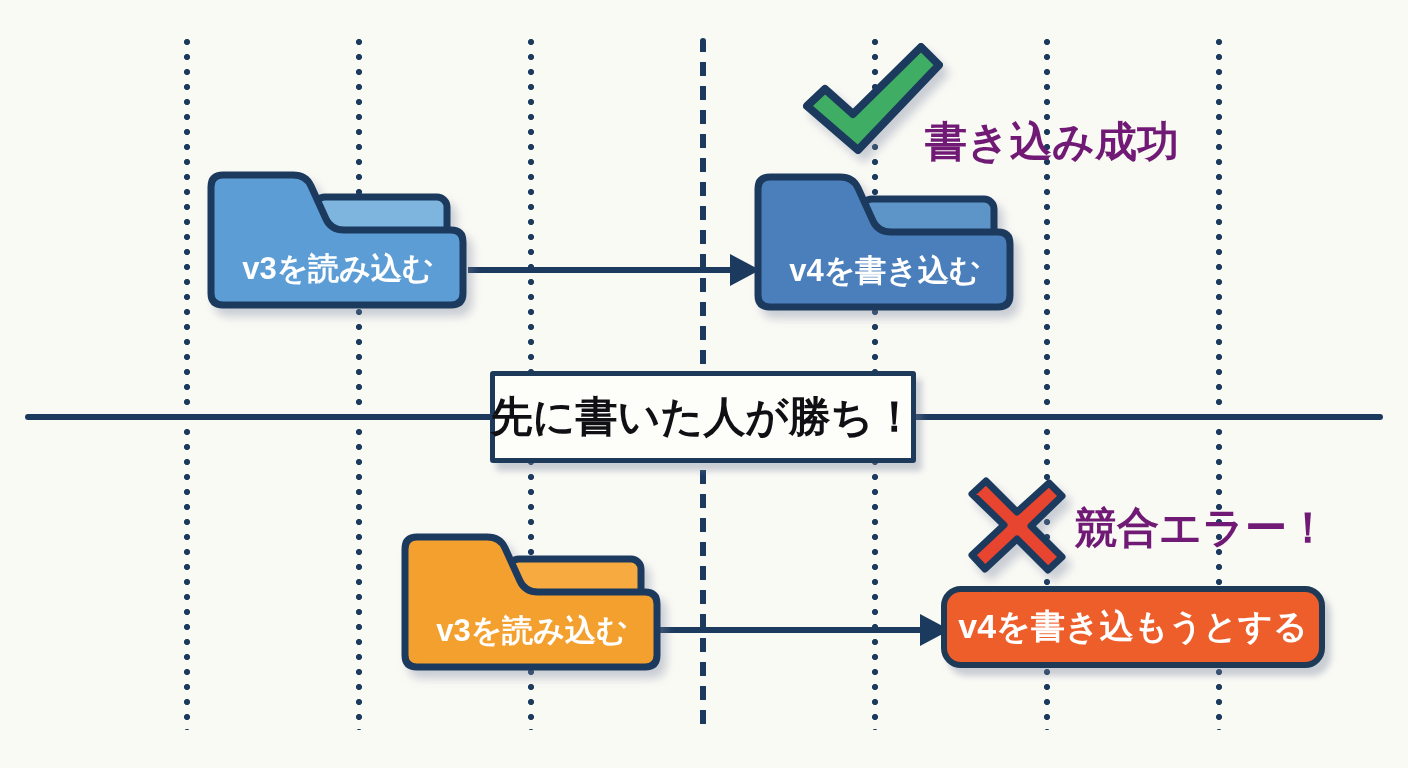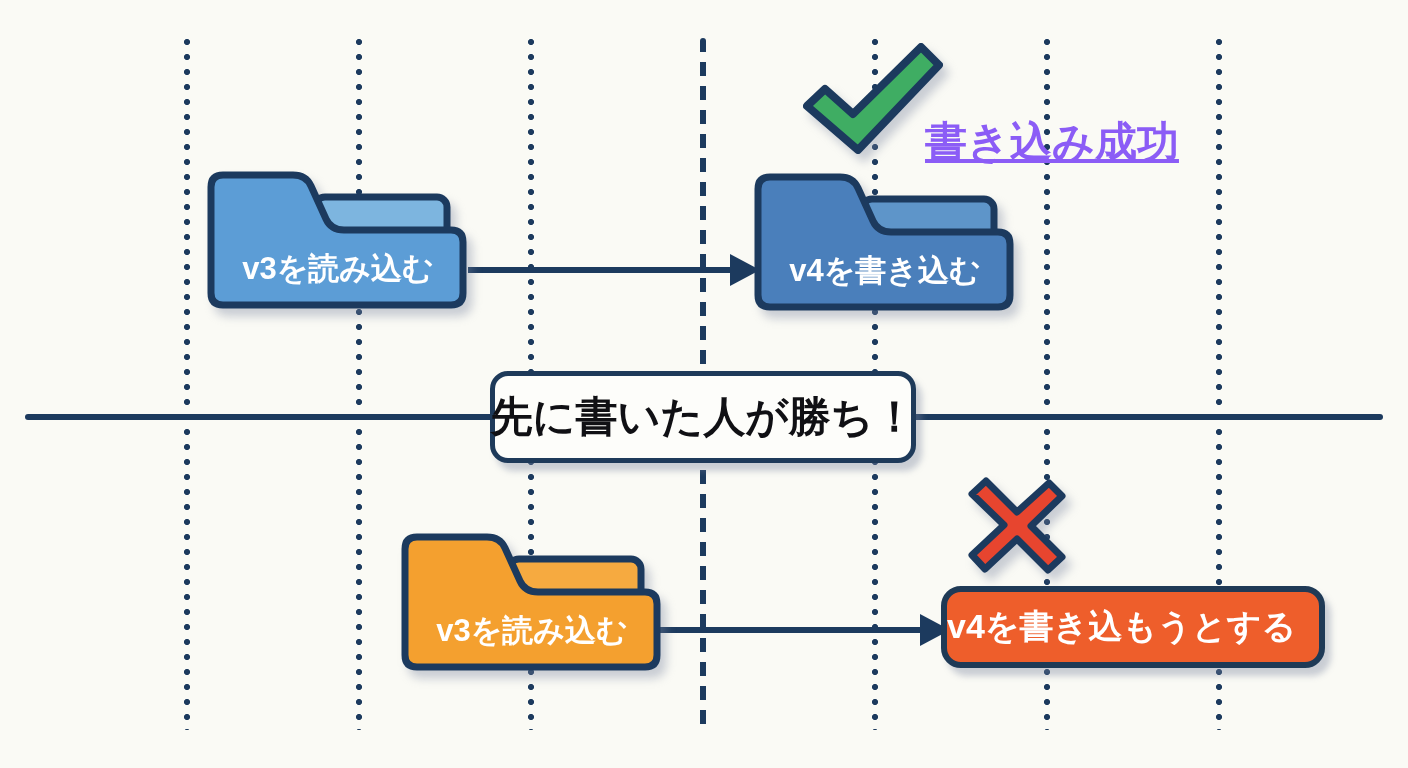--- a/index.html
+++ b/index.html
@@ -31,37 +31,37 @@
   }
   
   .shadowed { filter: drop-shadow(6px 8px 5px rgba(120,132,158,0.38)); }
   .folder { position:absolute; }
   .folder text, .resultbox-text {
     font-family:"Liberation Sans","DejaVu Sans",sans-serif;
     font-weight:bold;
   }
   .banner {
     position:absolute; left:490px; top:371px; width:426px; height:92px;
-    background:#FDFDFA; border:5px solid #1E3A5A; border-radius:18px;
+    background:#FDFDFA; border:5px solid #1E3A5A; border-radius:3px;
     display:flex; align-items:center; justify-content:center;
     box-shadow:6px 8px 6px rgba(120,132,158,0.38);
     z-index:5;
   }
   .banner span { font-size:42px; font-weight:bold; color:#101014; white-space:nowrap; }
   .resultbox {
     position:absolute; left:941px; top:586px; width:384px; height:82px;
     background:#EE5E2B; border:6px solid #1F3A56; border-radius:20px;
-    display:flex; align-items:center; 
+    display:flex; align-items:center; justify-content:center;
     box-shadow:6px 8px 6px rgba(120,132,158,0.38);
     z-index:4;
   }
   .resultbox span { font-size:34px; font-weight:bold; color:#FFFFFF; white-space:nowrap; }
   .status-text {
-    position:absolute; font-size:42px; font-weight:bold; color:#8b5cf6;
-    white-space:nowrap; z-index:6;text-decoration:underline;
+    position:absolute; font-size:42px; font-weight:bold; color:#701a75;
+    white-space:nowrap; z-index:6;
   }
   .arrow, .icon { position:absolute; z-index:3; }
   .folder, .banner { z-index:4; }
 </style>
 </head>
 <body>
 
 <div class="stage">
 
   <div class="vline dotted" style="left:184px"></div>
@@ -108,18 +108,19 @@
   </div>
 
   <svg class="icon shadowed" style="left:797px; top:42px" width="150" height="115" viewBox="0 0 150 115">
     <polygon points="10,64 28,47 56,72 124,5 142,23 61,108" fill="#3FAD63" stroke="#1C3A5E" stroke-width="8" stroke-linejoin="round"></polygon>
   </svg>
   <div class="status-text" style="left:925px; top:114px">書き込み成功</div>
 
   <svg class="icon shadowed" style="left:966px; top:475px" width="102" height="100" viewBox="0 0 102 100">
     <polygon points="20,6 51,37 83,8 96,21 65,51 96,82 82,95 51,64 19,94 6,80 38,50 6,19" fill="#E7452F" stroke="#1C3A5E" stroke-width="7" stroke-linejoin="round"></polygon>
   </svg>
+  <div class="status-text" style="left:1075px; top:500px">競合エラー！</div>
 
   <div class="banner">
     <span>先に書いた人が勝ち！</span>
   </div>
 
 </div>
 
 </body></html>

